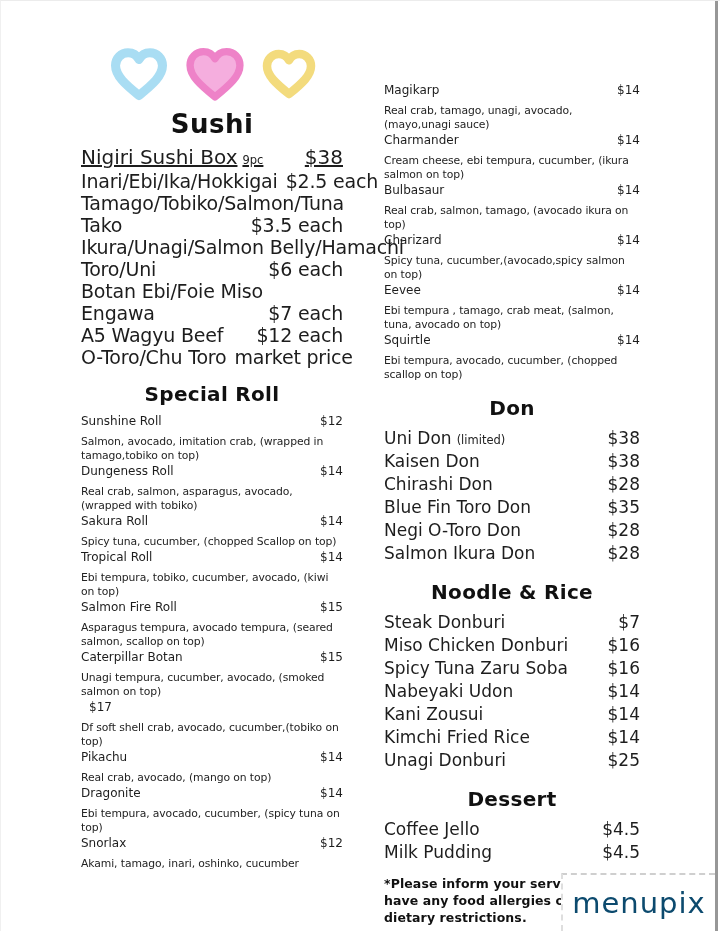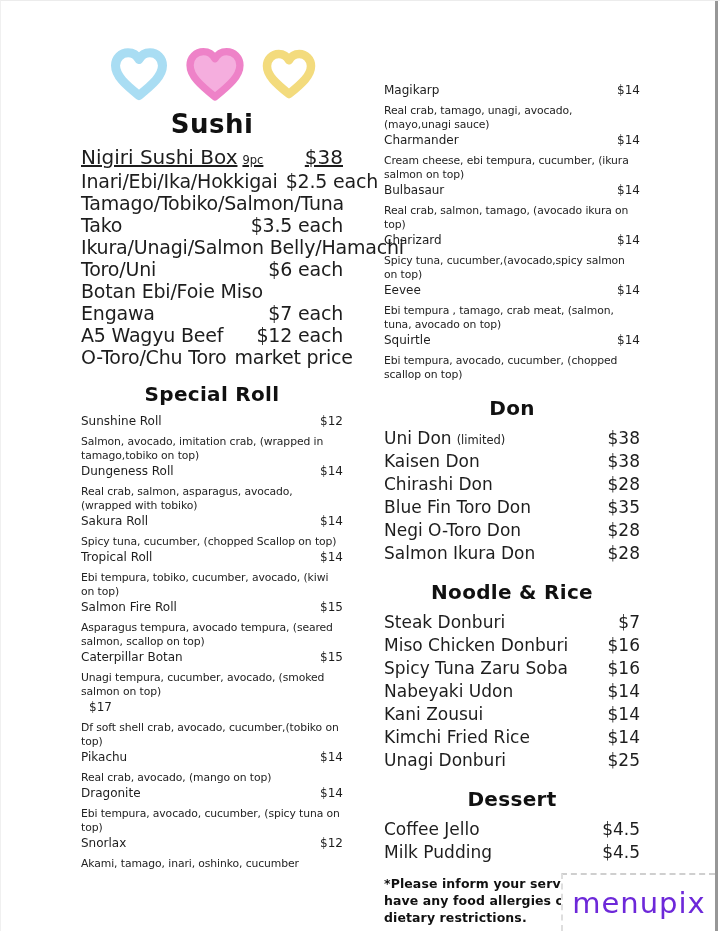--- a/index.html
+++ b/index.html
@@ -50,21 +50,21 @@
     margin-top:10px; font-size:12.5px; font-weight:bold;
     line-height:17px; color:#111; letter-spacing:0.1px;
   }
 
   .watermark {
     position:absolute; right:5px; bottom:0; width:152px; height:56px;
     border-top:2px dashed #cfcfcf; border-left:2px dashed #dedede;
     background:#fff; display:flex; align-items:center; justify-content:center;
   }
   .watermark .wm-text {
-    color:#6d28d9; font-size:29px; letter-spacing:1px; font-weight:normal;
+    color:#0c4a6e; font-size:29px; letter-spacing:1px; font-weight:normal;
   }
 </style>
 </head>
 <body>
 
 <div class="page">
 
   <div class="col left-col">
 
     <div class="hearts">

